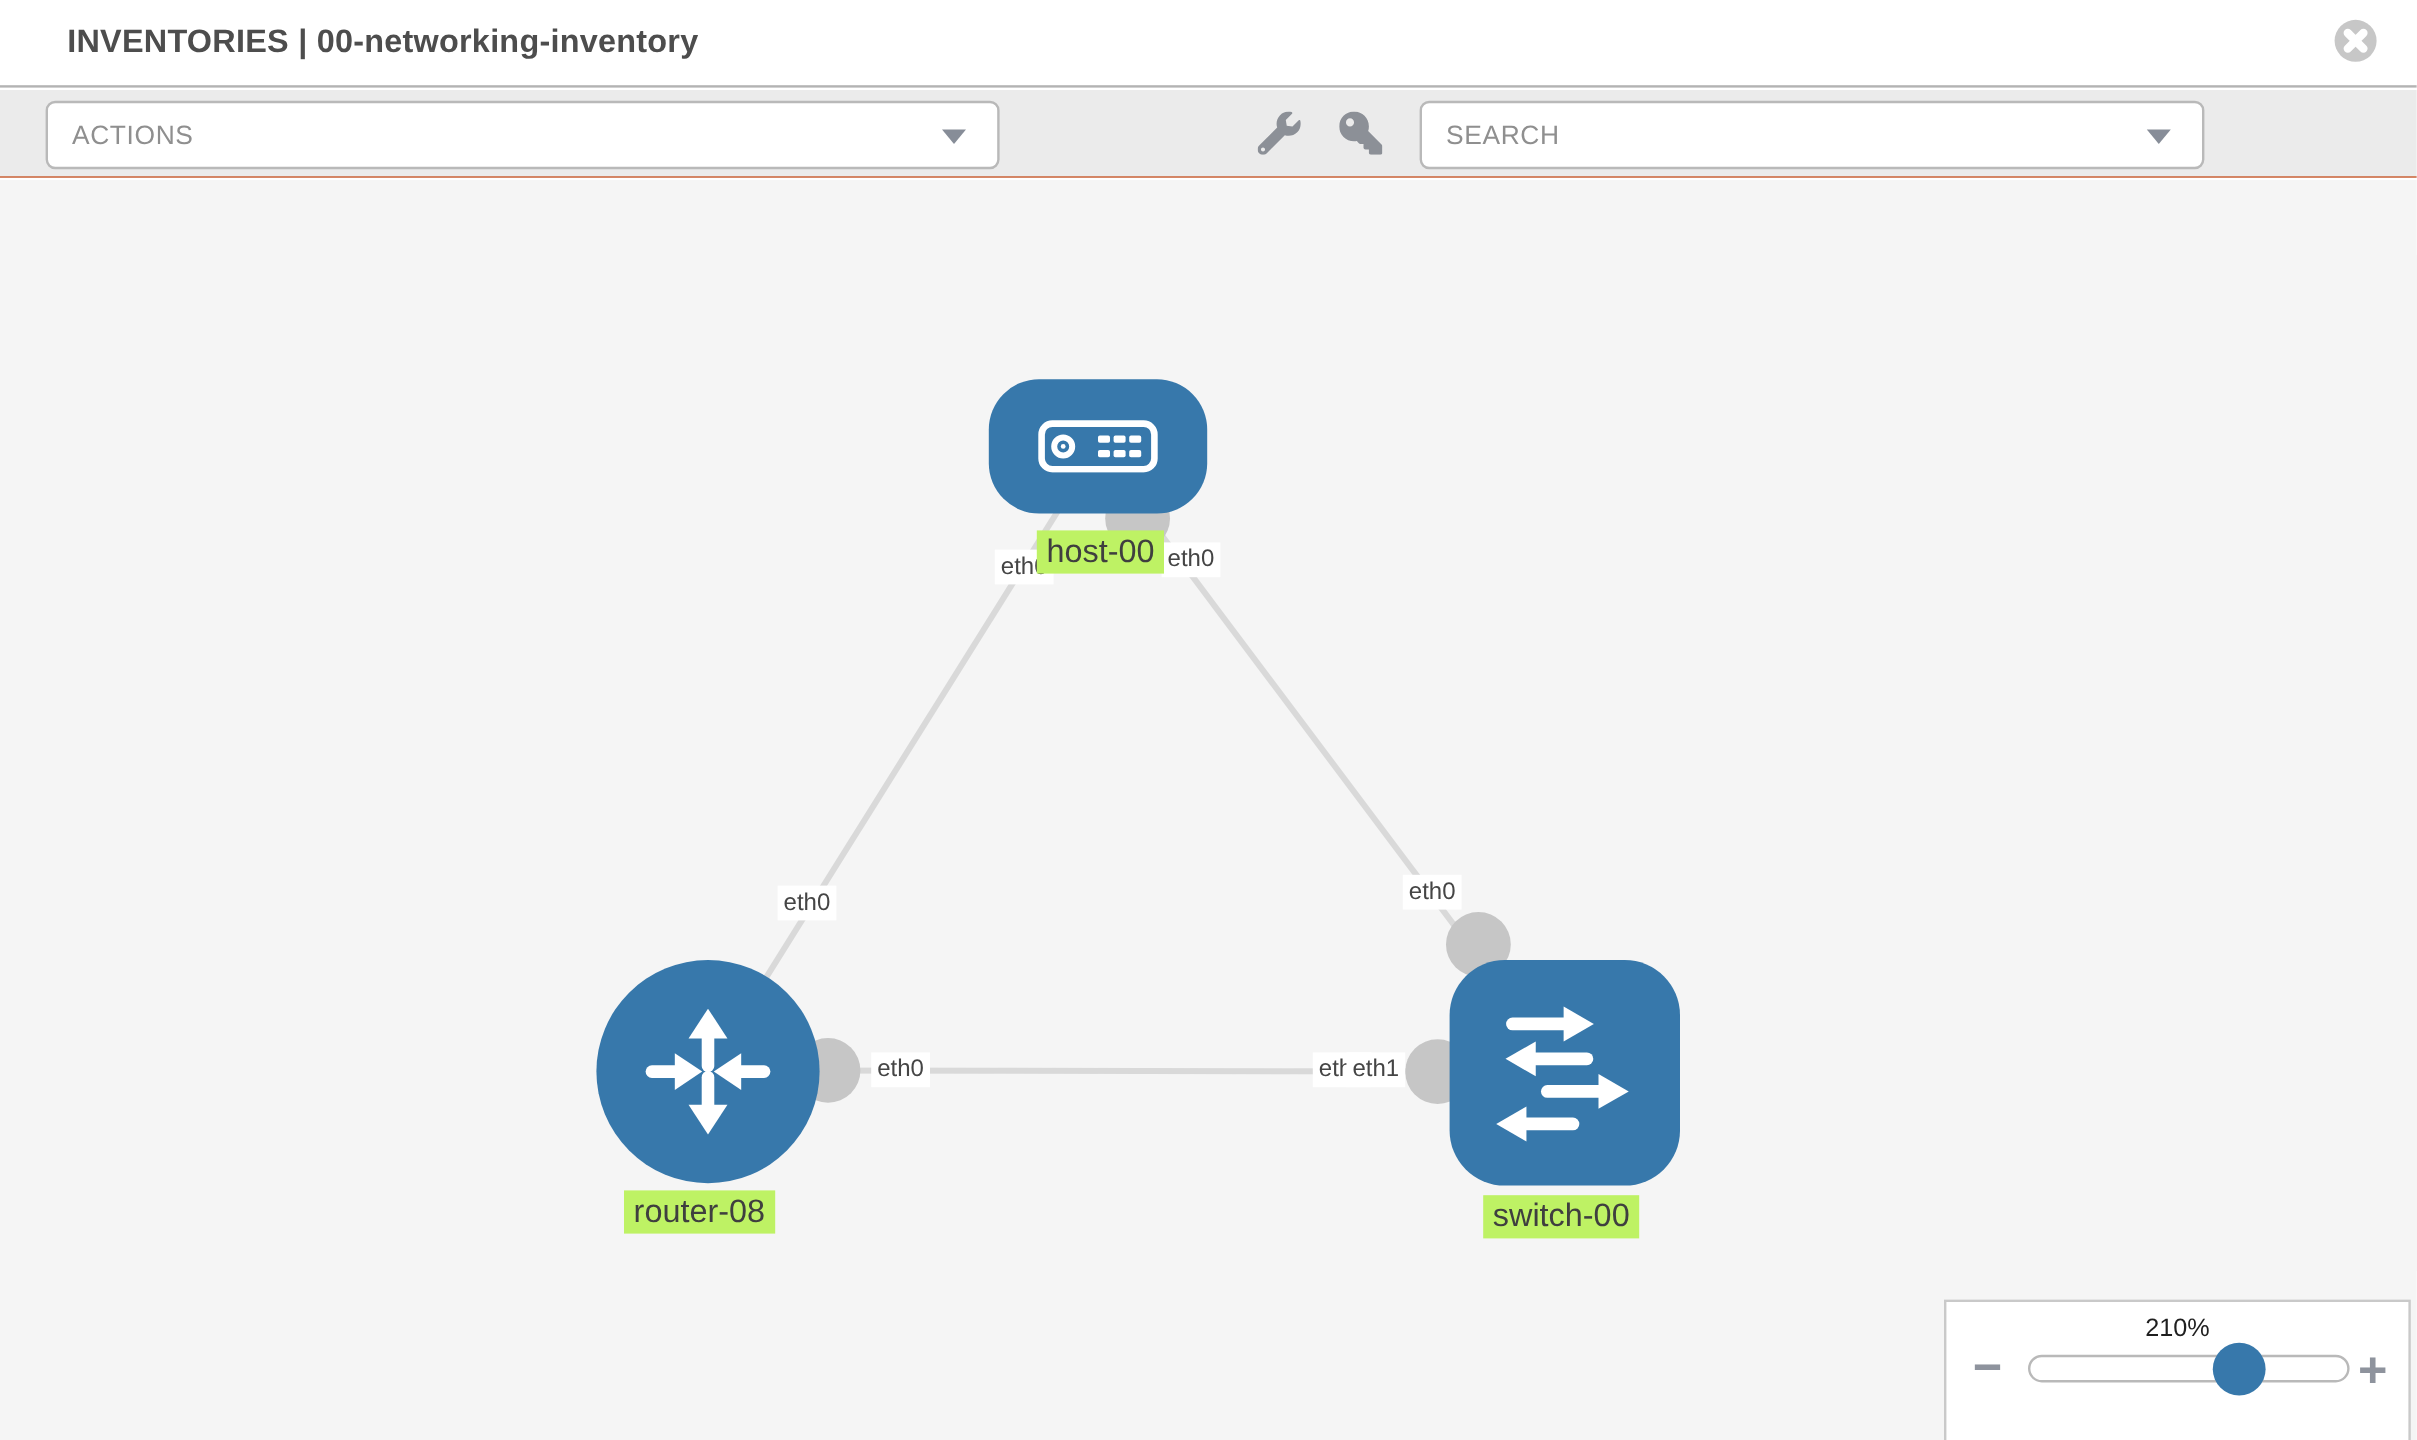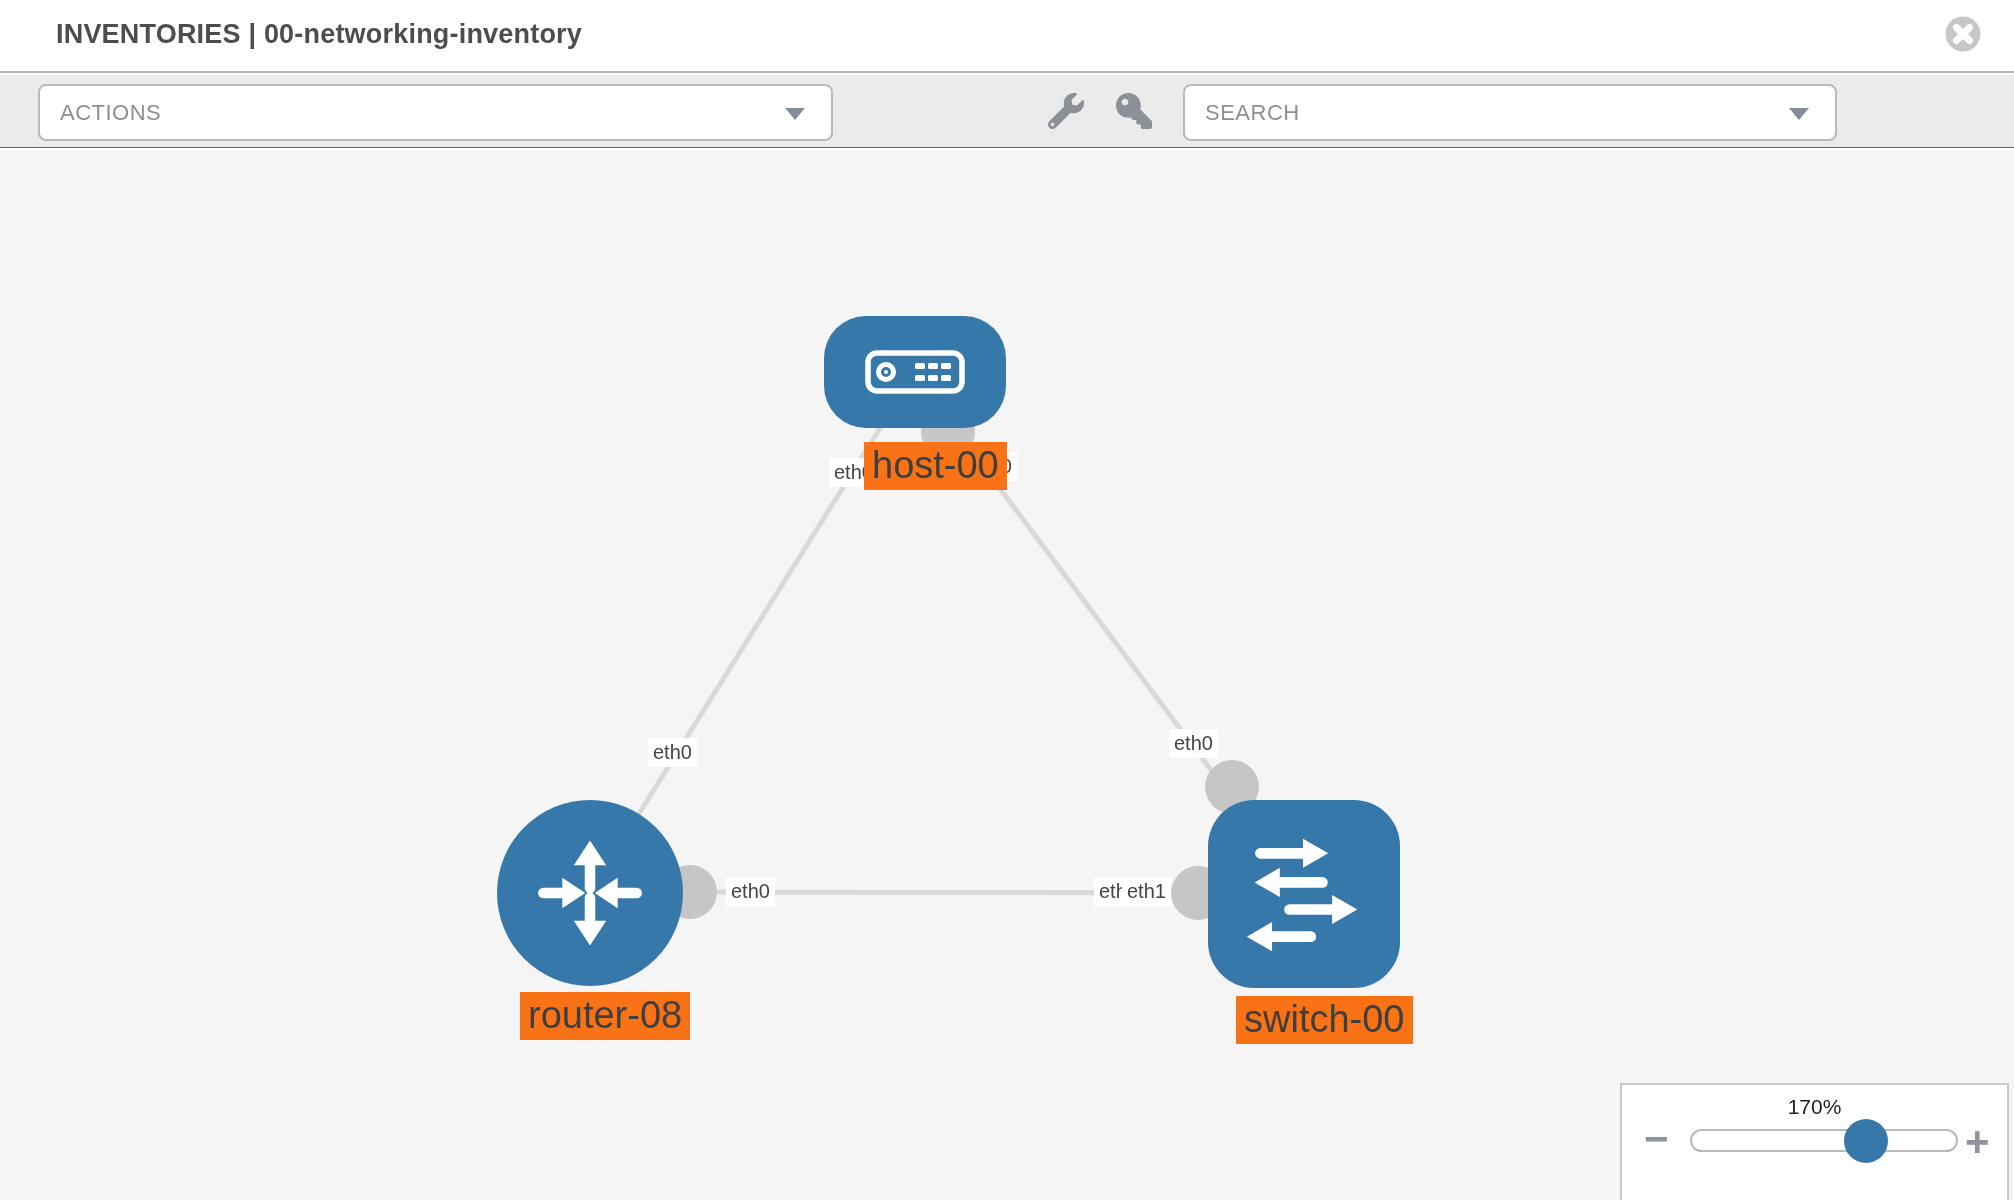--- a/index.html
+++ b/index.html
@@ -36,21 +36,21 @@
   .wires  { position:absolute; top:0; left:0; }
 
   .node { position:absolute; background:#3778ab; display:flex;
           align-items:center; justify-content:center; cursor:pointer; }
   .node-host   { left:824px; top:166px; width:182px; height:112px; border-radius:42px; }
   .node-router { left:497px; top:650px; width:186px; height:186px; border-radius:50%; }
   .node-switch { left:1208px; top:650px; width:192px; height:188px; border-radius:46px; }
 
   .chip { position:absolute; background:#fff; color:#454545; font-size:20px;
           padding:3px 5px; line-height:1.15; white-space:nowrap; }
-  .node-label { position:absolute; background:#f97316; color:#3f3f3f; font-size:38px;
+  .node-label { position:absolute; background:#bef264; color:#3f3f3f; font-size:27px;
                 padding:3px 8px; line-height:1.1; white-space:nowrap; }
   .lbl-host   { left:864px; top:292px; }
   .lbl-router { left:520px; top:842px; }
   .lbl-switch { left:1236px; top:846px; }
   .chip-host-l   { left:829px; top:308px; }
   .chip-host-r   { left:968px; top:302px; }
   .chip-mid      { left:648px; top:588px; }
   .chip-sw-top   { left:1169px; top:579px; }
   .chip-rtr-r    { left:726px; top:727px; }
   .chip-ovl-under{ left:1094px; top:727px; }
@@ -176,21 +176,21 @@
     <span class="chip chip-rtr-r">eth0</span>
     <span class="chip chip-ovl-under">eth0</span>
     <span class="chip chip-ovl-over">eth1</span>
 
     <span class="node-label lbl-host">host-00</span>
     <span class="node-label lbl-router">router-08</span>
     <span class="node-label lbl-switch">switch-00</span>
   </div>
 
   <div class="zoom-panel">
-    <div class="zoom-level">170%</div>
+    <div class="zoom-level">210%</div>
     <div class="zoom-btn zoom-minus">−</div>
     <div class="zoom-track">
       <div class="zoom-thumb"></div>
     </div>
     <div class="zoom-btn zoom-plus">+</div>
   </div>
 
 </div>
 
 </body></html>

